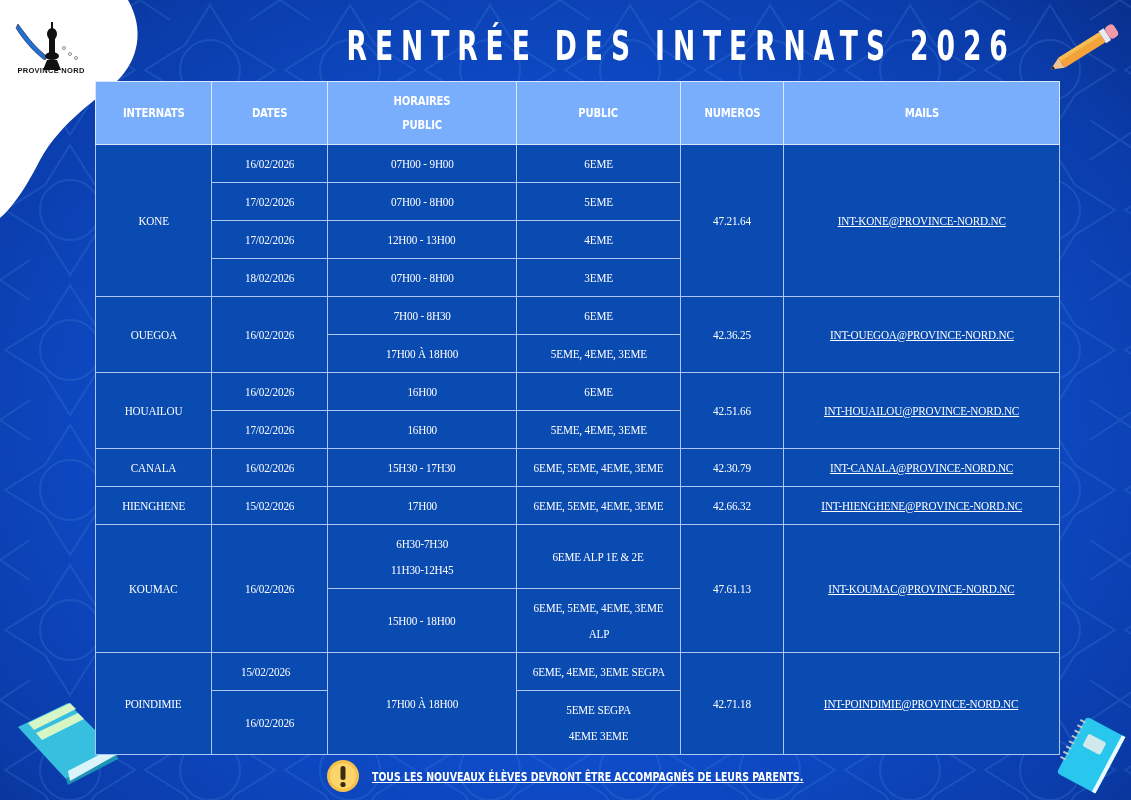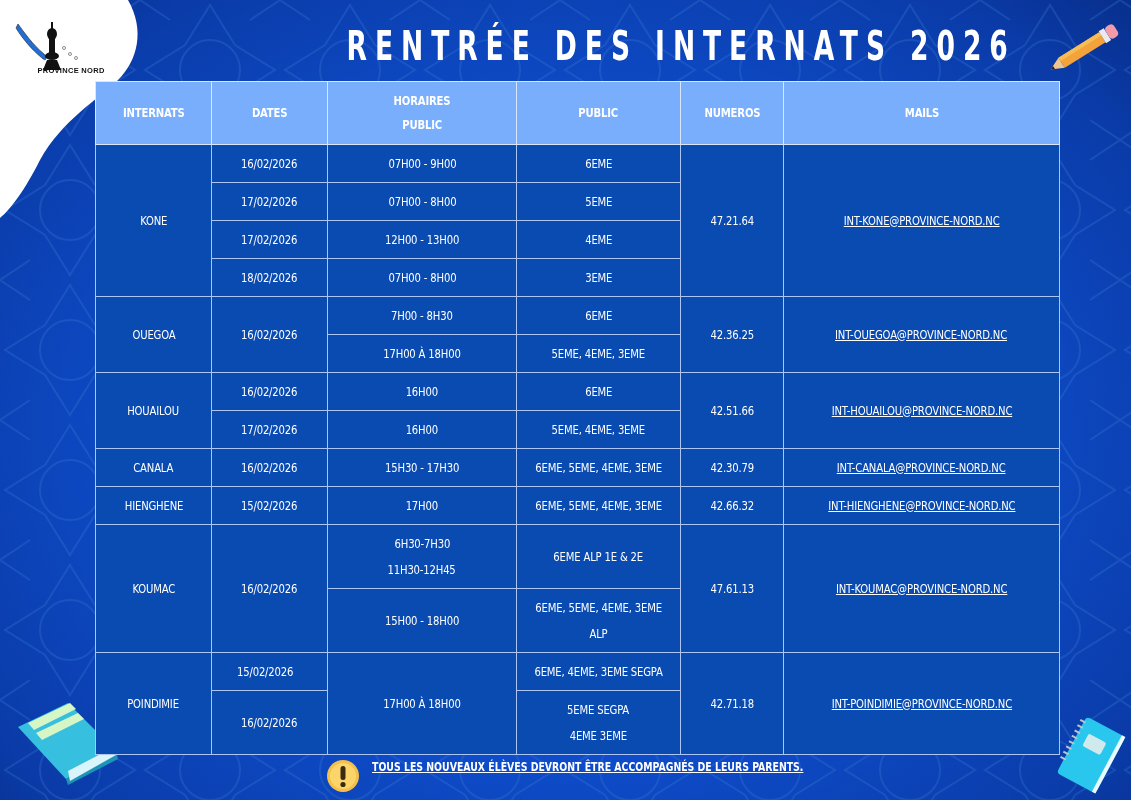--- a/index.html
+++ b/index.html
@@ -14,21 +14,21 @@
       position: absolute; inset: 0; pointer-events: none; opacity: 0.28;
     }
     .logo-wave {
       position: absolute; left: 0; top: 0; width: 160px; height: 220px;
     }
     .logo {
       position: absolute; left: 6px; top: 10px; width: 100px; height: 70px;
     }
     .logo-text {
       position: absolute; left: 10px; top: 66px; width: 82px; text-align: center;
-      font-size: 7.5px; font-weight: bold; color: #111; letter-spacing: 0.3px; margin-left: 20px;
+      font-size: 7.5px; font-weight: bold; color: #111; letter-spacing: 0.3px;
     }
     .title {
       position: absolute; left: 248px; top: 22px; width: 704px; text-align: center;
       font-family: "DejaVu Sans Condensed", "DejaVu Sans", sans-serif;
       font-size: 41px; font-weight: bold; letter-spacing: 11px; color: #ffffff;
       transform: scaleX(0.72); transform-origin: center; line-height: 48px;
       white-space: nowrap;
     }
     .title-wrap { position: absolute; left: 0; top: 0; width: 912px; height: 80px; }
     .pencil { position: absolute; left: 1040px; top: 20px; width: 85px; height: 60px; }
@@ -46,30 +46,30 @@
       font-family: "DejaVu Sans Condensed", "Liberation Sans Narrow", "Liberation Sans", sans-serif;
       font-size: 13px;
       letter-spacing: -0.2px;
       line-height: 26px;
     }
     table.sched th {
       background: #78aefb; color: #ffffff; font-weight: bold; height: 63px;
       line-height: 24px; font-size: 13px;
       border-color: #d9e6fc;
     }
-    table.sched td { background: #0a4bb1; color: #ffffff; }
+    table.sched td { background: #0a4bb1; color: #ffffff; font-family: Liberation Serif, serif; }
     td.datecell { text-align: left; padding-left: 8px; }
     td.datecell.center { text-align: center; padding-left: 0; }
     .narrow { display: inline-block; transform: scaleX(0.86); transform-origin: center; white-space: nowrap; }
     .datecell .narrow { transform-origin: left center; }
     a.mail { color: #ffffff; text-decoration: underline; }
     .h38 { height: 38px; }
 
     .notice {
-      position: absolute; left: 326px; top: 759px; height: 34px; display: flex; align-items: flex-start;
+      position: absolute; left: 326px; top: 759px; height: 34px; display: flex; align-items: center;
     }
     .notice-icon { width: 34px; height: 34px; margin-right: 12px; }
     .notice-text {
       font-family: "DejaVu Sans Condensed", "Liberation Sans", sans-serif;
       font-size: 13px; font-weight: bold; color: #ffffff; text-decoration: underline;
       display: inline-block; transform: scaleX(0.8); transform-origin: left center; white-space: nowrap;
     }
   </style>
 </head>
 <body>

